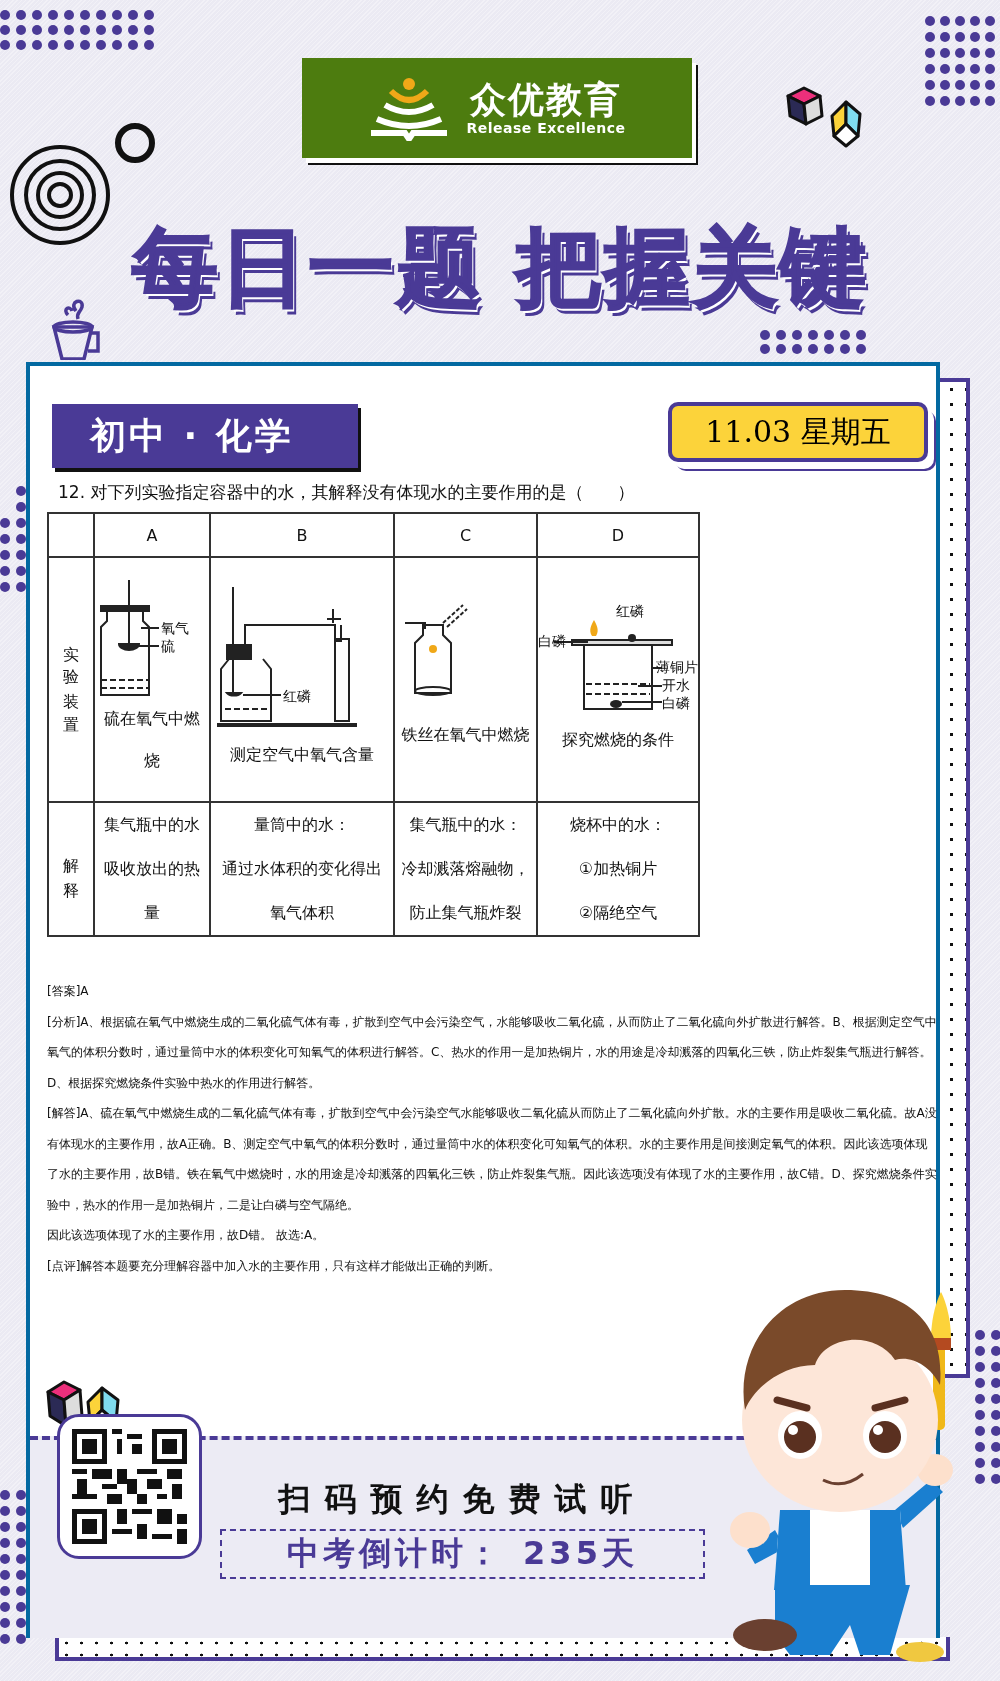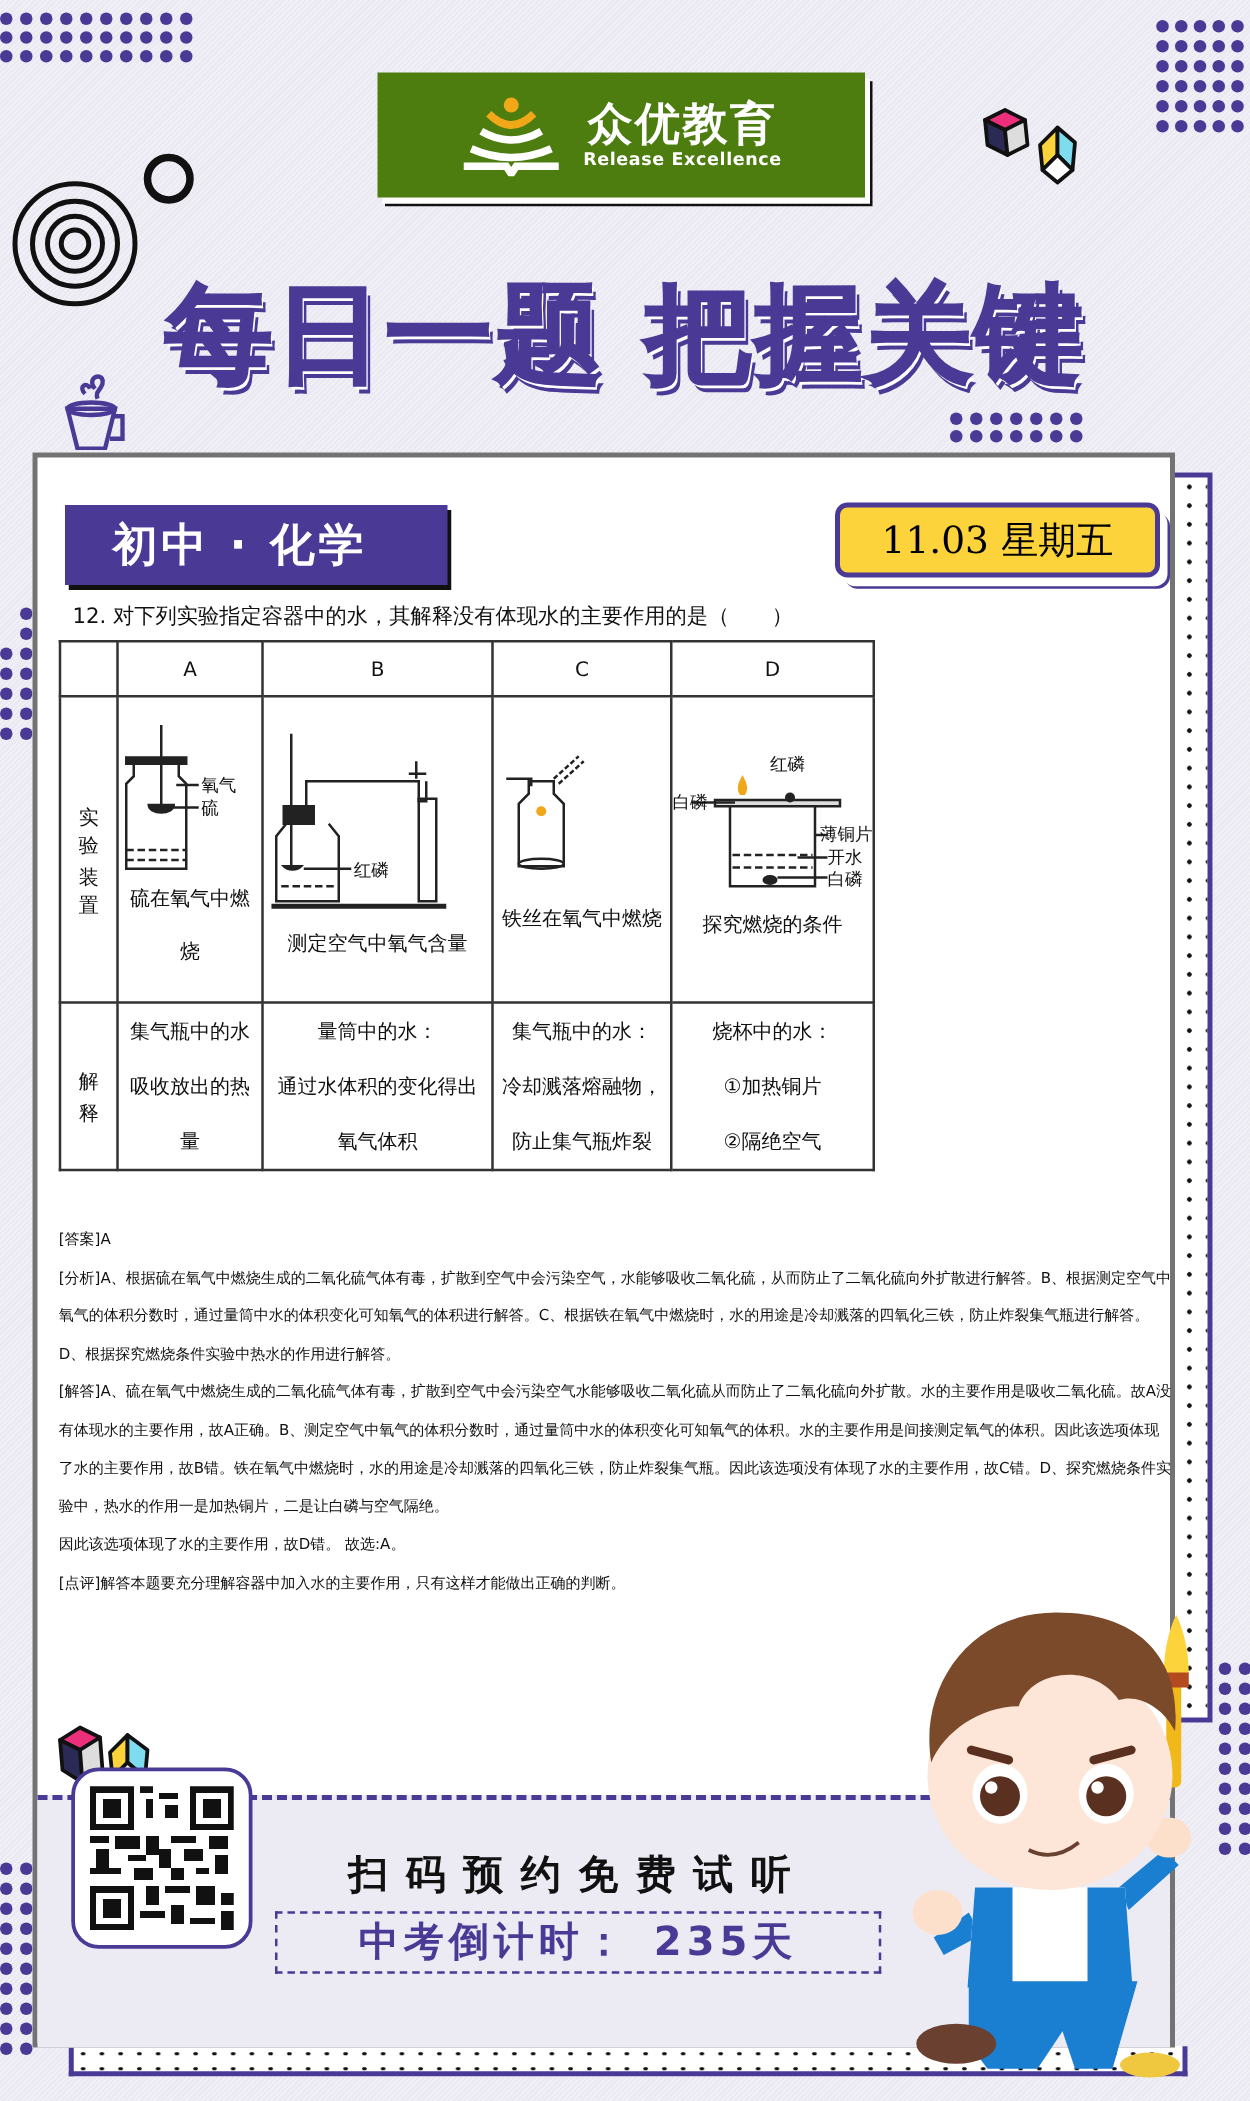--- a/index.html
+++ b/index.html
@@ -14,21 +14,21 @@
 .logo-text{display:flex;flex-direction:column;color:#fff;}
 .logo-cn{font-size:36px;font-weight:bold;letter-spacing:2px;line-height:40px;}
 .logo-en{font-size:14px;font-weight:bold;letter-spacing:0.5px;}
 
 .headline{position:absolute;left:120px;top:210px;width:760px;text-align:center;font-size:86px;font-weight:900;color:#4a3a96;letter-spacing:2px;text-shadow:2px 3px 0 #fff,4px 6px 0 #4a3a96;-webkit-text-stroke:2px #4a3a96;}
 
 .card-back{position:absolute;left:865px;top:378px;width:105px;height:1000px;background:#fff;border:4px solid #4a3a96;
  background-image:radial-gradient(#111 1.6px,transparent 2px);background-size:15px 15px;}
 .card-back-bottom{position:absolute;left:55px;top:1637px;width:895px;height:24px;border:4px solid #4a3a96;border-top:none;
  background:#fff;background-image:radial-gradient(#111 1.6px,transparent 2px);background-size:15px 12px;}
-.card{position:absolute;left:26px;top:362px;width:914px;height:1276px;background:#fff;border:4px solid #737373;}
+.card{position:absolute;left:26px;top:362px;width:914px;height:1276px;background:#fff;border:4px solid #0369a1;}
 .card-bottom{position:absolute;left:0;top:1070px;width:100%;height:202px;background:#ecebf4;border-top:4px dashed #4a3a96;}
 .subject{position:absolute;left:22px;top:38px;width:306px;height:64px;background:#4a3a96;color:#fff;font-size:36px;font-weight:bold;display:flex;align-items:center;padding-left:38px;letter-spacing:3px;box-shadow:3px 4px 0 #111;}
 .date{position:absolute;left:638px;top:36px;width:260px;height:60px;background:#fcd33a;border:4px solid #4a3a96;border-radius:10px;font-family:"DejaVu Serif","Liberation Serif",serif;font-size:30px;display:flex;align-items:center;justify-content:center;box-shadow:6px 7px 0 #fff,8px 9px 0 #4a3a96;}
 .question{position:absolute;left:28px;top:115px;font-size:17px;color:#111;}
 table.exp{position:absolute;left:17px;top:146px;border-collapse:collapse;font-size:16px;color:#111;}
 table.exp td{border:2px solid #333;text-align:center;vertical-align:middle;}
 .vlabel{width:34px;line-height:44px;font-size:16px;}
 .hdr td{height:44px;}
 .img-cell{height:245px;position:relative;}
 .cap{line-height:44px;}
@@ -351,21 +351,21 @@
             <div>①加热铜片</div>
             <div>②隔绝空气</div>
       </td>
     </tr>
   </tbody>
     </table>
 
 
   <div class="answer">
     <p>[答案]A</p>
-    <p>[分析]A、根据硫在氧气中燃烧生成的二氧化硫气体有毒，扩散到空气中会污染空气，水能够吸收二氧化硫，从而防止了二氧化硫向外扩散进行解答。B、根据测定空气中氧气的体积分数时，通过量筒中水的体积变化可知氧气的体积进行解答。C、根据铁在氧气中燃烧时，水的用途是冷却溅落的四氧化三铁，防止炸裂集气瓶进行解答。D、根据探究燃烧条件实验中热水的作用进行解答。</p>
+    <p>[分析]A、根据硫在氧气中燃烧生成的二氧化硫气体有毒，扩散到空气中会污染空气，水能够吸收二氧化硫，从而防止了二氧化硫向外扩散进行解答。B、根据测定空气中氧气的体积分数时，通过量筒中水的体积变化可知氧气的体积进行解答。C、热水的作用一是加热铜片，水的用途是冷却溅落的四氧化三铁，防止炸裂集气瓶进行解答。D、根据探究燃烧条件实验中热水的作用进行解答。</p>
     <p>[解答]A、硫在氧气中燃烧生成的二氧化硫气体有毒，扩散到空气中会污染空气水能够吸收二氧化硫从而防止了二氧化硫向外扩散。水的主要作用是吸收二氧化硫。故A没有体现水的主要作用，故A正确。B、测定空气中氧气的体积分数时，通过量筒中水的体积变化可知氧气的体积。水的主要作用是间接测定氧气的体积。因此该选项体现了水的主要作用，故B错。铁在氧气中燃烧时，水的用途是冷却溅落的四氧化三铁，防止炸裂集气瓶。因此该选项没有体现了水的主要作用，故C错。D、探究燃烧条件实验中，热水的作用一是加热铜片，二是让白磷与空气隔绝。</p>
     <p>因此该选项体现了水的主要作用，故D错。 故选:A。</p>
     <p>[点评]解答本题要充分理解容器中加入水的主要作用，只有这样才能做出正确的判断。</p>
   </div>
 
   <svg style="position:absolute;left:14px;top:1012px;" width="95" height="55" viewBox="0 0 95 55">
     <g stroke="#111" stroke-width="3" stroke-linejoin="round">
       <polygon points="4,14 20,4 36,12 20,22" fill="#ec2f7b"></polygon>
         <polygon points="4,14 20,22 22,48 6,38" fill="#2b2a55"></polygon>
         <polygon points="20,22 36,12 38,38 22,48" fill="#ddd"></polygon>

